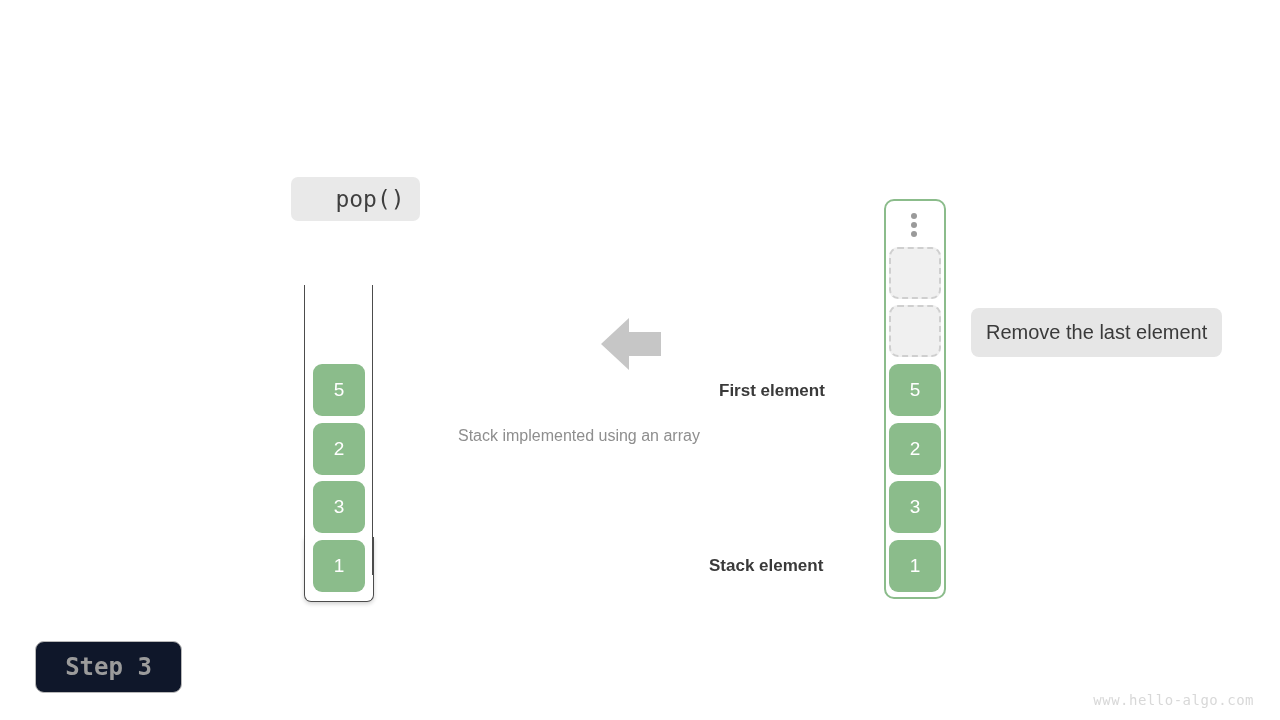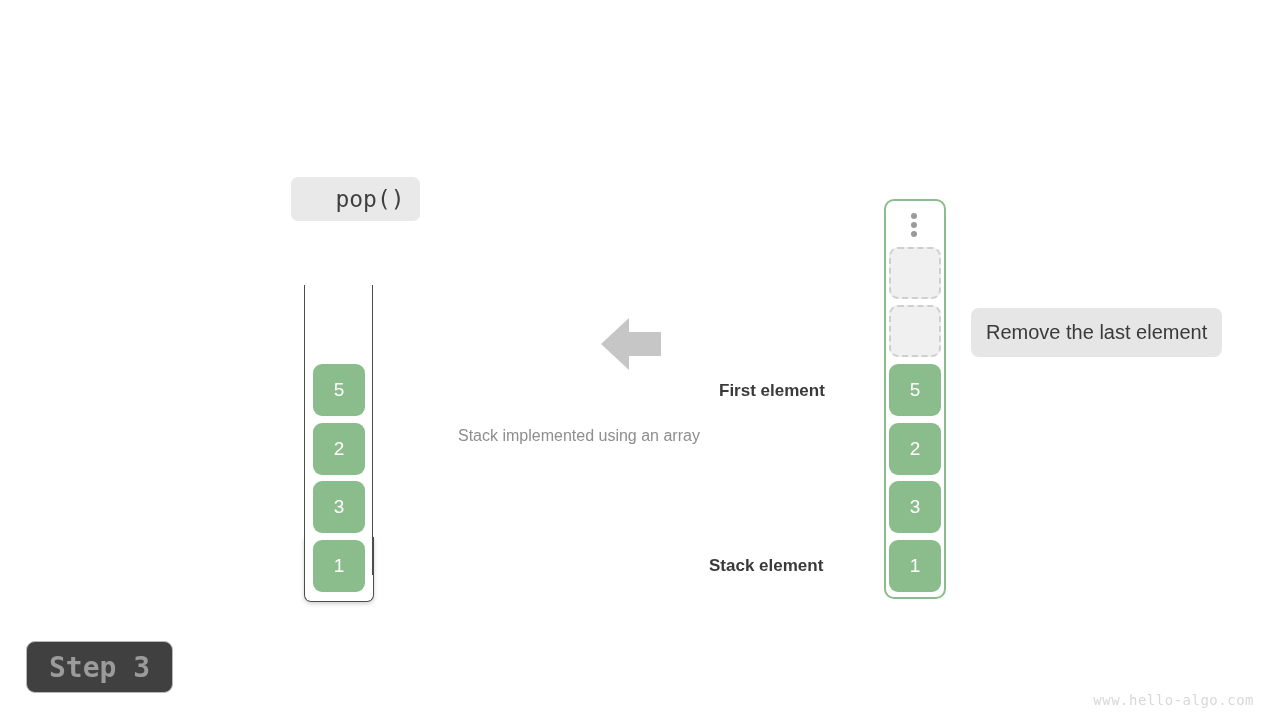--- a/index.html
+++ b/index.html
@@ -171,32 +171,32 @@
     display: flex;
     align-items: center;
     font-size: 20px;
     color: #3a3a3a;
     white-space: nowrap;
   }
 
   
   #step-badge {
     position: absolute;
-    left: 26px;
+    left: 35px;
     top: 641px;
     width: 147px;
     height: 52px;
-    background: #404040;
+    background: #0f172a;
     border: 1.5px solid #b8b8b8;
     border-radius: 9px;
     display: flex;
     align-items: center;
     justify-content: center;
     font-family: "DejaVu Sans Mono", "Liberation Mono", monospace;
-    font-size: 28px;
+    font-size: 24px;
     font-weight: bold;
     color: #9b9b9b;
     box-sizing: border-box;
   }
 
   
   #watermark {
     position: absolute;
     right: 26px;
     bottom: 12px;

